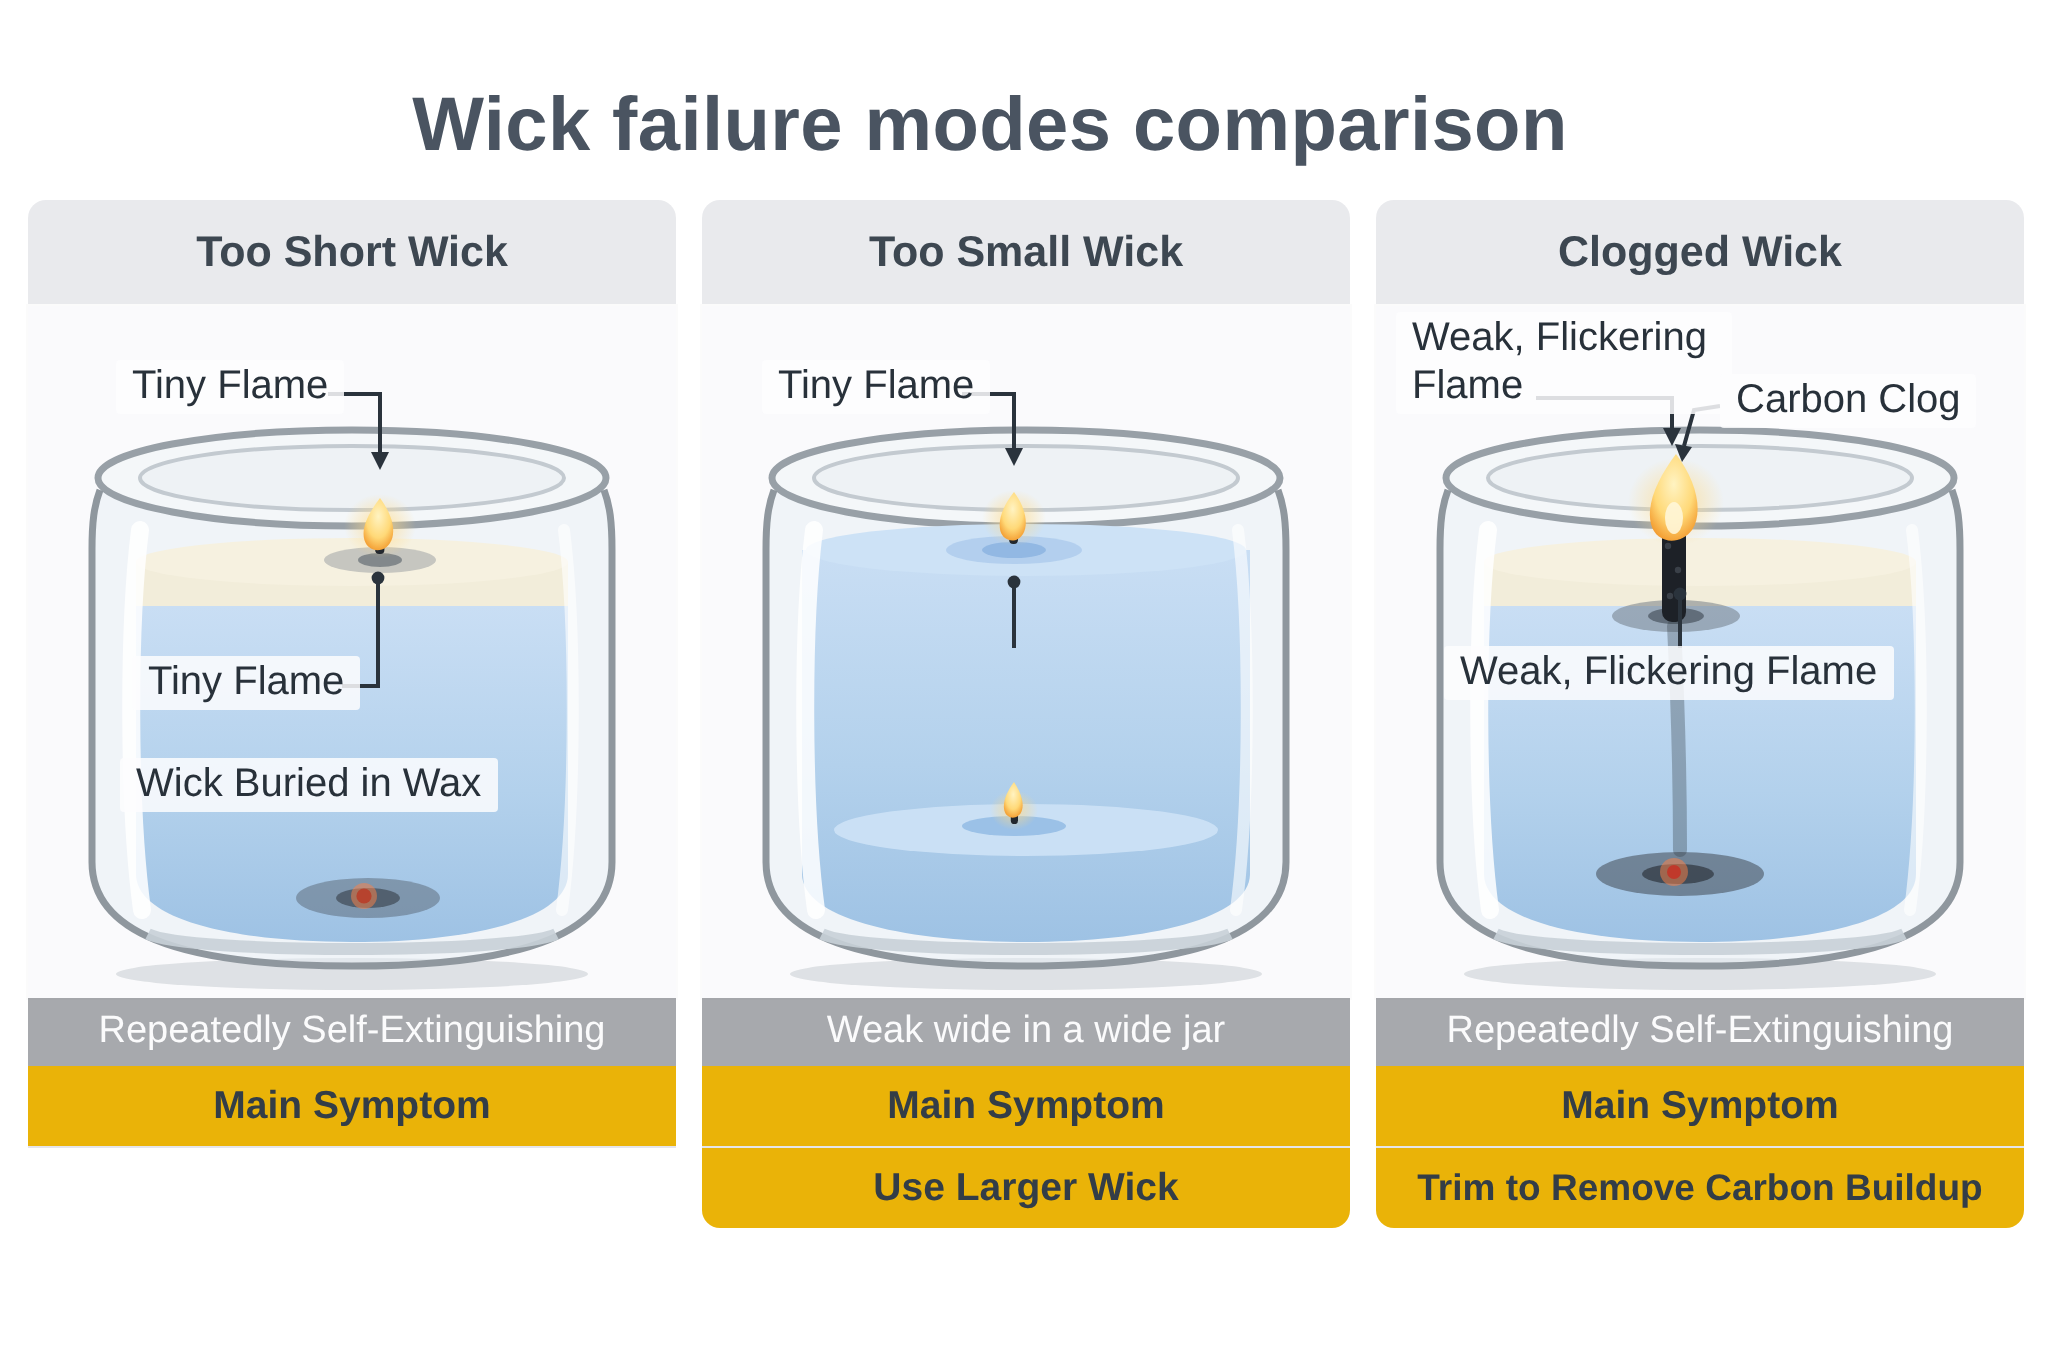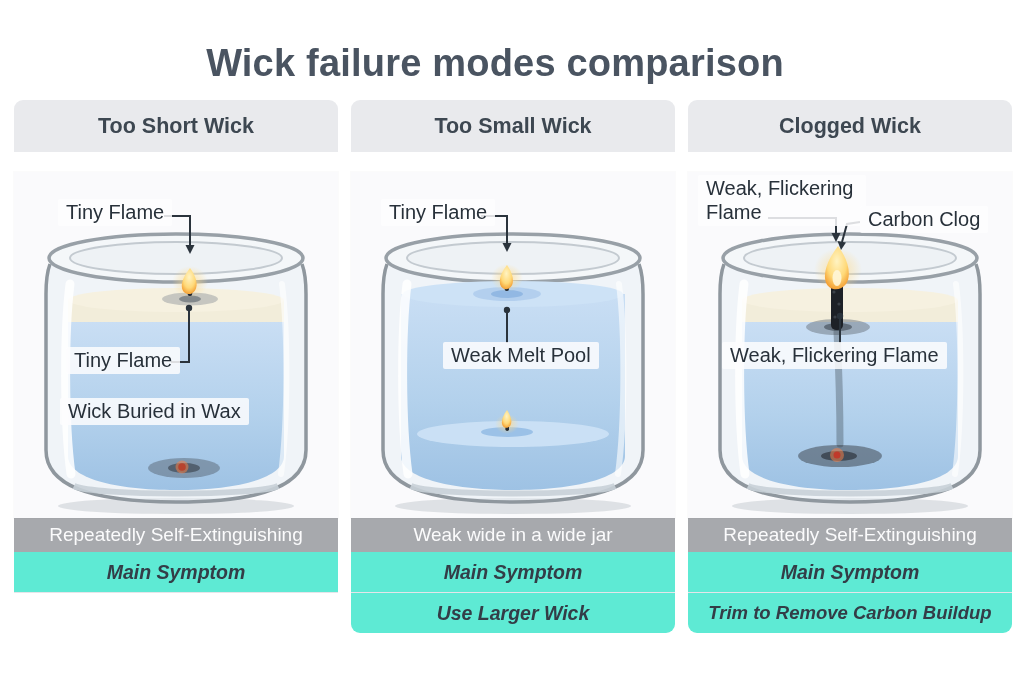--- a/index.html
+++ b/index.html
@@ -9,36 +9,36 @@
   }
   .page-title {
     position:absolute; top:42px; left:0; width:990px; text-align:center;
     font-size:38px; font-weight:bold; color:#4a5461; letter-spacing:0.2px;
   }
   .column { position:absolute; top:100px; width:324px; }
   #col1 { left:14px; } #col2 { left:351px; } #col3 { left:688px; }
   .col-header {
     height:52px; line-height:52px; text-align:center; background:#e9eaed;
     border-radius:9px 9px 0 0; font-size:21.5px; font-weight:bold; color:#3d4751;
-    margin-bottom:20px;
+    margin-bottom:1px;
   }
   .illustration { position:relative; height:346px; background:#fafafc; box-shadow:0 0 0 1px rgba(0,0,0,0.015); }
   .jar { position:absolute; left:0; top:0; width:324px; height:346px; }
   .callout {
     position:absolute; z-index:2; background:rgba(253,253,254,0.85); color:#28313a;
     font-size:20px; padding:2px 8px; white-space:nowrap; border-radius:2px;
   }
   .callout.wrap { white-space:normal; width:152px; line-height:1.18; }
   .symptom-bar {
     height:34px; line-height:34px; background:#a7a9ad; color:#fbfbfc;
     text-align:center; font-size:19px;
   }
   .row-label {
-    height:40px; line-height:40px; background:#5eead4; text-align:center;
-    font-size:19.5px; font-weight:bold; color:#333d47;font-style:italic;
+    height:40px; line-height:40px; background:#eab308; text-align:center;
+    font-size:19.5px; font-weight:bold; color:#333d47;
   }
   .divider { height:1px; background:#e5e5ea; }
   .remedy { border-radius:0 0 9px 9px; }
   #col3 .remedy { font-size:18.5px; }
   .defs-holder { position:absolute; width:0; height:0; }
 </style>
 </head>
 <body>
 
 <svg class="defs-holder" aria-hidden="true">
@@ -133,21 +133,20 @@
       <path d="M268,112 C274,160 274,250 267,302" stroke="rgba(255,255,255,0.6)" stroke-width="6" fill="none" stroke-linecap="round"></path>
       <path d="M60,314 C80,324 244,324 264,314" stroke="rgba(200,208,215,0.9)" stroke-width="6" fill="none"></path>
       <g stroke="#2a333c" stroke-width="2" fill="none">
         <polyline points="130,44 156,44 156,72"></polyline>
         <polygon points="151.5,71 160.5,71 156,80" fill="#2a333c" stroke="none"></polygon>
         <circle cx="156" cy="138" r="3.2" fill="#2a333c" stroke="none"></circle>
         <line x1="156" y1="138" x2="156" y2="171"></line>
       </g>
     </svg>
     <div class="callout" style="left:30px; top:27px;">Tiny Flame</div>
-    <div class="callout" style="left:92px; top:170px;">Weak Melt Pool</div>
   </div>
   <div class="symptom-bar">Weak wide in a wide jar</div>
   <div class="row-label">Main Symptom</div>
   <div class="divider"></div>
   <div class="row-label remedy">Use Larger Wick</div>
 </div>
 
 <div class="column" id="col3">
   <div class="col-header">Clogged Wick</div>
   <div class="illustration">

